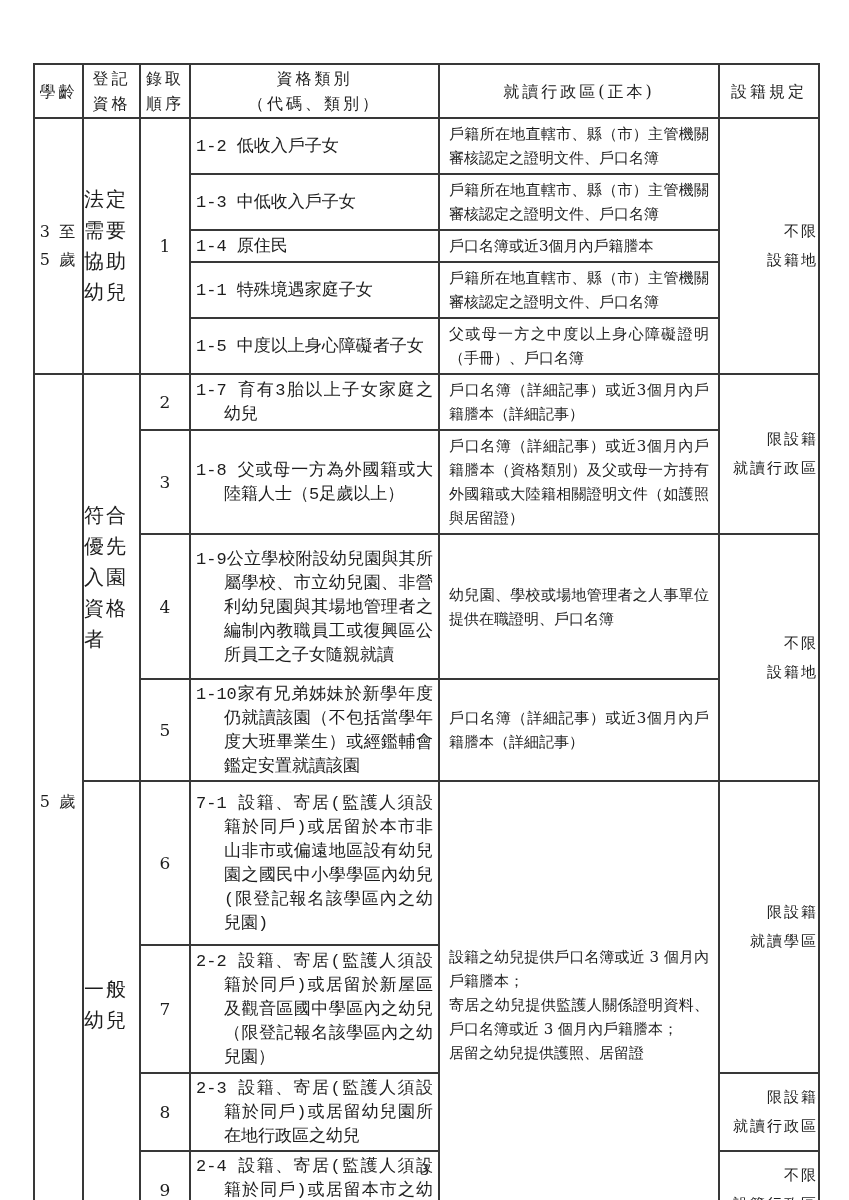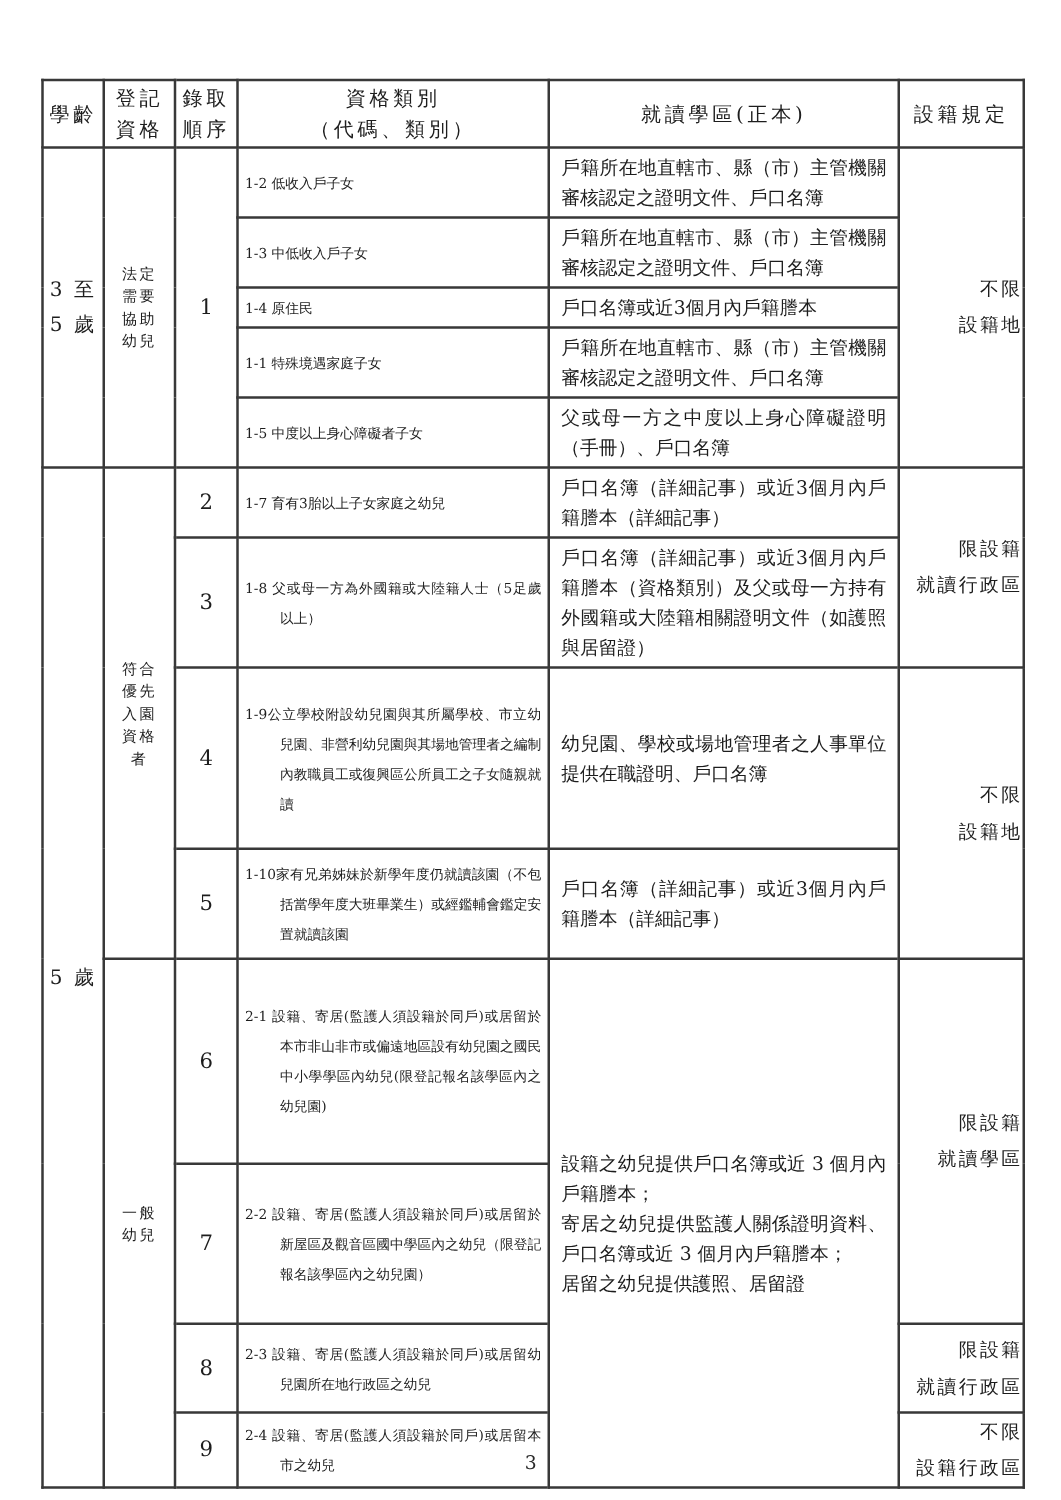--- a/index.html
+++ b/index.html
@@ -18,29 +18,29 @@
     text-align:center;font-size:16px;line-height:25px;letter-spacing:3px;
     white-space:pre-line;padding:1px 0;
   }
   
   .c-age{
     text-align:center;font-size:16px;line-height:28px;letter-spacing:2px;
     white-space:pre-line;padding:0;border-radius:19px;
   }
   
   .c-reg{
-    text-align:center;font-size:12px;line-height:18px;letter-spacing:2px;
+    font-size:20px;line-height:31px;letter-spacing:2px;
     white-space:pre-line;padding:0;
   }
   
   .c-order{text-align:center;font-size:17px;padding:0;}
   
   .c-cat{
-    font-size:11px;line-height:24px;text-align:justify;
-    padding:3px 5px 1px 33px;text-indent:-28px;
+    font-size:17px;line-height:24px;text-align:justify;
+    padding:3px 5px 1px 33px;text-indent:-28px;font-family:Liberation Mono, monospace;
   }
   
   .c-doc{
     font-size:15px;line-height:24px;text-align:justify;
     white-space:pre-line;padding:3px 9px;
   }
   
   .c-res{
     text-align:right;font-size:15px;line-height:29px;letter-spacing:2px;
     white-space:pre-line;padding:0;
@@ -65,21 +65,21 @@
 
   <tbody>
       <tr style="height:51px">
     <td class="c-head">學齡</td>
     <td class="c-head">登記
 資格</td>
     <td class="c-head">錄取
 順序</td>
     <td class="c-head">資格類別
 （代碼、類別）</td>
-    <td class="c-head">就讀學區(正本)</td>
+    <td class="c-head">就讀行政區(正本)</td>
     <td class="c-head">設籍規定</td>
   </tr>
 
   <tr style="height:53px">
     <td class="c-age" rowspan="5">3 至
 5 歲</td>
     <td class="c-reg" rowspan="5">法定
 需要
 協助
 幼兒</td>
@@ -134,21 +134,21 @@
   <tr style="height:88px">
     <td class="c-order">5</td>
     <td class="c-cat">1-10家有兄弟姊妹於新學年度仍就讀該園（不包括當學年度大班畢業生）或經鑑輔會鑑定安置就讀該園</td>
     <td class="c-doc">戶口名簿（詳細記事）或近3個月內戶籍謄本（詳細記事）</td>
   </tr>
 
   <tr style="height:164px">
     <td class="c-reg" rowspan="4">一般
 幼兒</td>
     <td class="c-order">6</td>
-    <td class="c-cat">2-1 設籍、寄居(監護人須設籍於同戶)或居留於本市非山非市或偏遠地區設有幼兒園之國民中小學學區內幼兒(限登記報名該學區內之幼兒園)</td>
+    <td class="c-cat">7-1 設籍、寄居(監護人須設籍於同戶)或居留於本市非山非市或偏遠地區設有幼兒園之國民中小學學區內幼兒(限登記報名該學區內之幼兒園)</td>
     <td class="c-doc" rowspan="4">設籍之幼兒提供戶口名簿或近 3 個月內戶籍謄本；
 寄居之幼兒提供監護人關係證明資料、戶口名簿或近 3 個月內戶籍謄本；
 居留之幼兒提供護照、居留證</td>
     <td class="c-res" rowspan="2">限設籍
 就讀學區</td>
   </tr>
   <tr style="height:128px">
     <td class="c-order">7</td>
     <td class="c-cat">2-2 設籍、寄居(監護人須設籍於同戶)或居留於新屋區及觀音區國中學區內之幼兒（限登記報名該學區內之幼兒園）</td>
   </tr>

